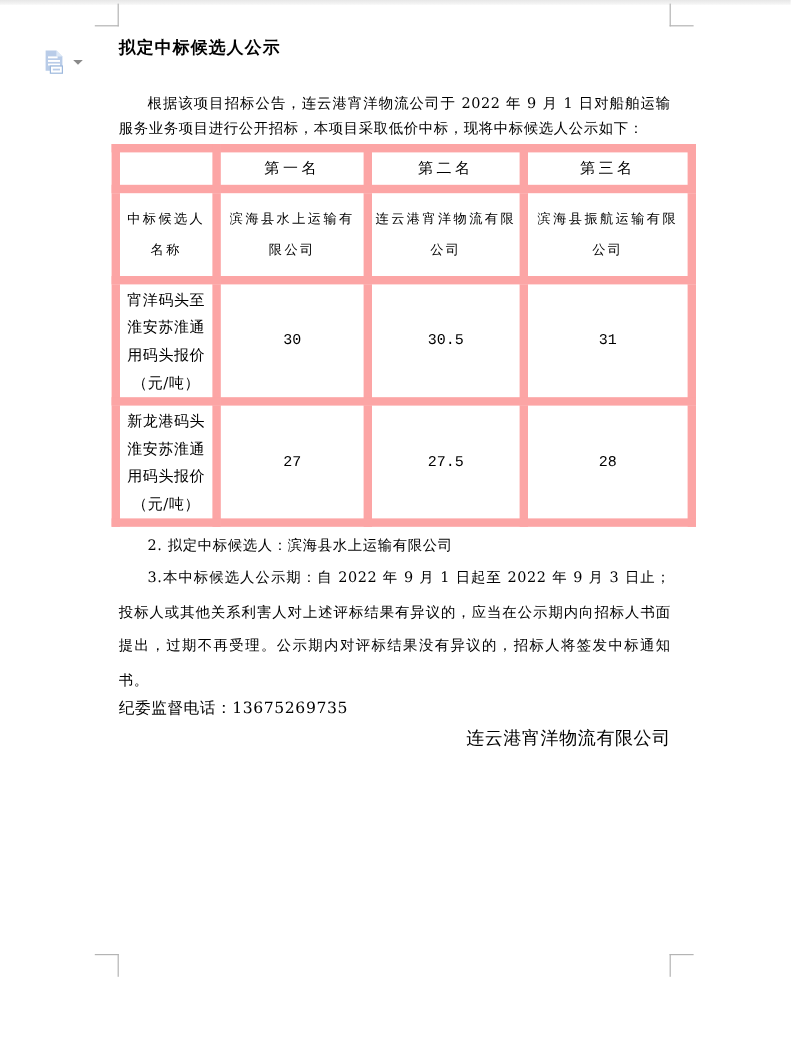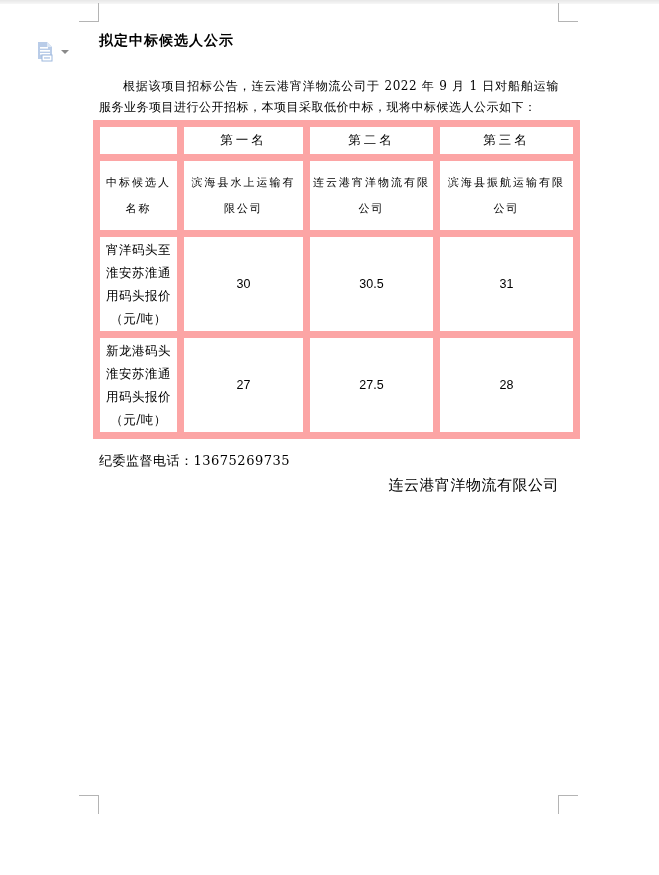--- a/index.html
+++ b/index.html
@@ -55,24 +55,24 @@
   table.candidates td {
     border: 7px solid #fca5a5; vertical-align: middle; text-align: center;
     font-size: 12.5px; padding: 1px 3px; overflow: hidden;
   }
   col.c0 { width: 84px; } col.c1 { width: 126px; } col.c2 { width: 130px; } col.c3 { width: 140px; }
   tr.hrow td { height: 34px; letter-spacing: 3px; font-size: 12.5px; }
   tr.nrow td { height: 76px; line-height: 26px; letter-spacing: 2px; font-size: 11px; }
   tr.prow1 td { height: 92px; }
   tr.prow2 td { height: 93px; }
   td.rowlabel { text-align: left; line-height: 23px; font-size: 12.5px; letter-spacing: 0.5px; padding: 1px 2px; }
-  td.price { font-family: Liberation Sans, sans-serif; font-size: 13px; letter-spacing: 0; margin-top: 28px; }
+  td.price { font-family: Liberation Mono, monospace; font-size: 13px; letter-spacing: 0; margin-top: 28px; }
 
   .phone { margin-top: 0; font-size: 13px; line-height: 19.5px; letter-spacing: 0.5px; }
-  .phone-first { margin-top: 12px; }
+  .phone-first { }
   .sign { text-align: right; font-size: 15px; line-height: 22px; letter-spacing: 0.5px; }
   .sign-company { margin-top: 3px; }
 </style>
 </head>
 <body>
 
 <div class="page">
 
   <div class="top-strip"></div>
 
@@ -130,19 +130,21 @@
       </tr>
       <tr class="prow2">
         <td class="rowlabel">新龙港码头淮安苏淮通用码头报价（元/吨）</td>
         <td class="price">27</td>
         <td class="price">27.5</td>
         <td class="price">28</td>
       </tr>
     </tbody>
       </table>
 
+    <p class="para item2">2.&nbsp;拟定中标候选人：滨海县水上运输有限公司</p>
+    <p class="para item3">3.本中标候选人公示期：自 2022 年 9 月 1 日起至 2022 年 9 月 3 日止；投标人或其他关系利害人对上述评标结果有异议的，应当在公示期内向招标人书面提出，过期不再受理。公示期内对评标结果没有异议的，招标人将签发中标通知书。</p>
 
     <p class="phone phone-first">纪委监督电话：13675269735</p>
 
     <p class="sign sign-company">连云港宵洋物流有限公司</p>
 
   </div>
 </div>
 
 </body></html>

